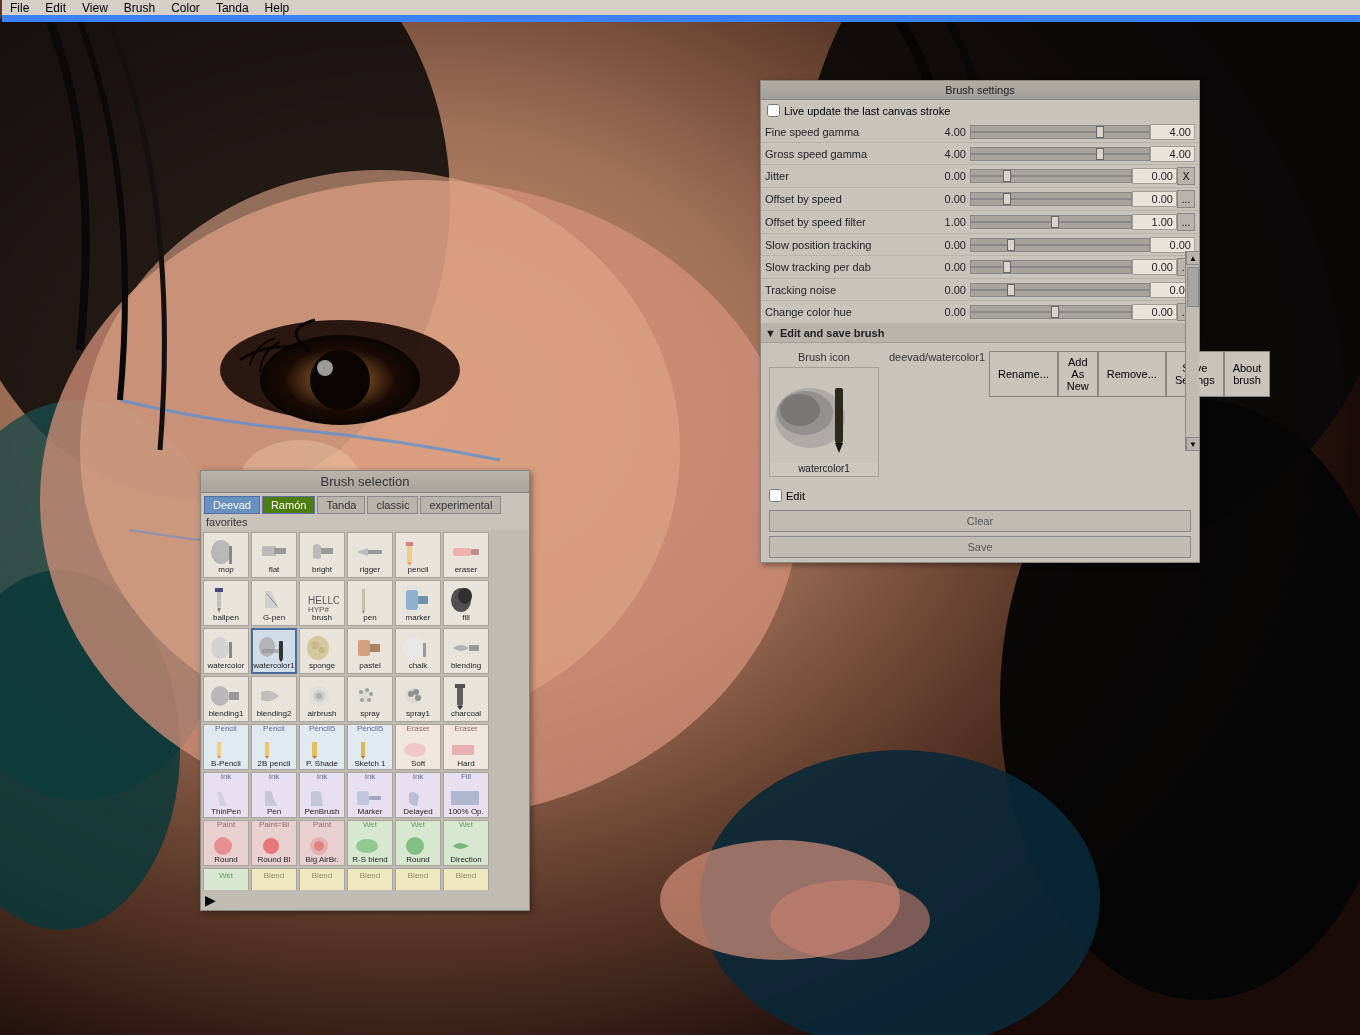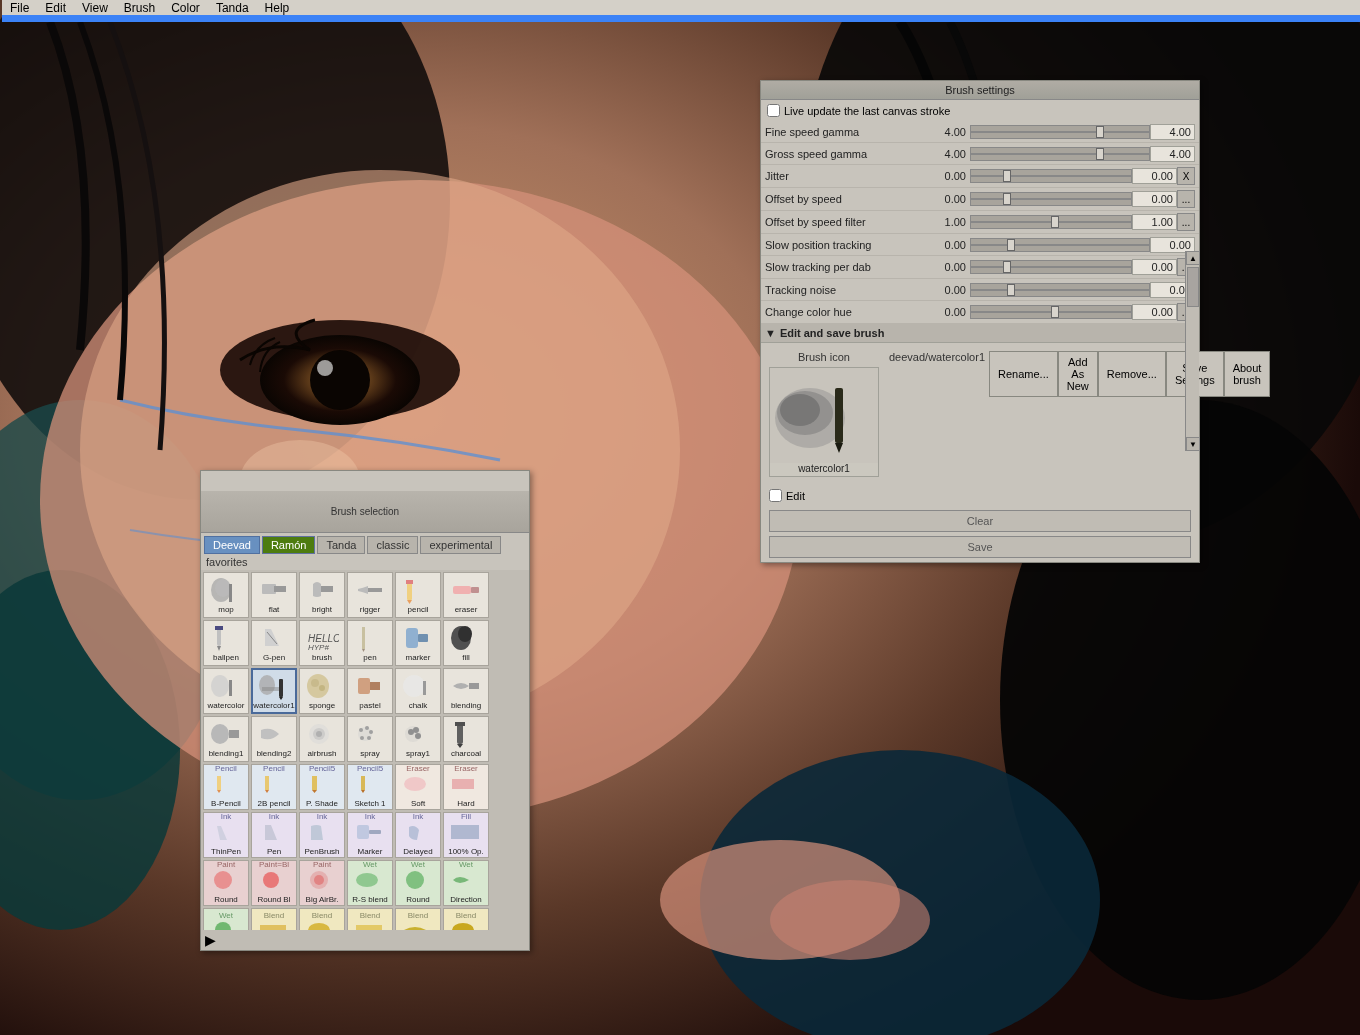--- a/index.html
+++ b/index.html
@@ -61,25 +61,24 @@
       width: 330px;
       background: #c8c4bc;
       border: 1px solid #888880;
       z-index: 50;
       box-shadow: 2px 2px 6px rgba(0,0,0,0.4);
     }
 
     #brush-selection-title {
       background: linear-gradient(to bottom, #b8b4ac, #a8a49c);
       text-align: center;
-      padding: 15px;
-      font-size: 10px;
+      padding: 3px;
+      font-size: 13px;
       color: #333;
       border-bottom: 1px solid #888;
-      margin-top: 20px;
     }
 
     #brush-tabs {
       display: flex;
       flex-wrap: wrap;
       padding: 3px 3px 0 3px;
       gap: 2px;
       background: #c8c4bc;
     }
 
@@ -140,23 +139,22 @@
     }
     .brush-cell.selected {
       border: 2px solid #4a6a9a;
       background: #d0dce8;
     }
 
     .brush-icon {
       width: 36px;
       height: 30px;
       display: flex;
-      align-items: flex-start;
+      align-items: flex-end;
       justify-content: center;
-      font-style: italic;
     }
 
     .brush-label {
       font-size: 8px;
       color: #222;
       text-align: center;
       line-height: 1.1;
     }
 
     

